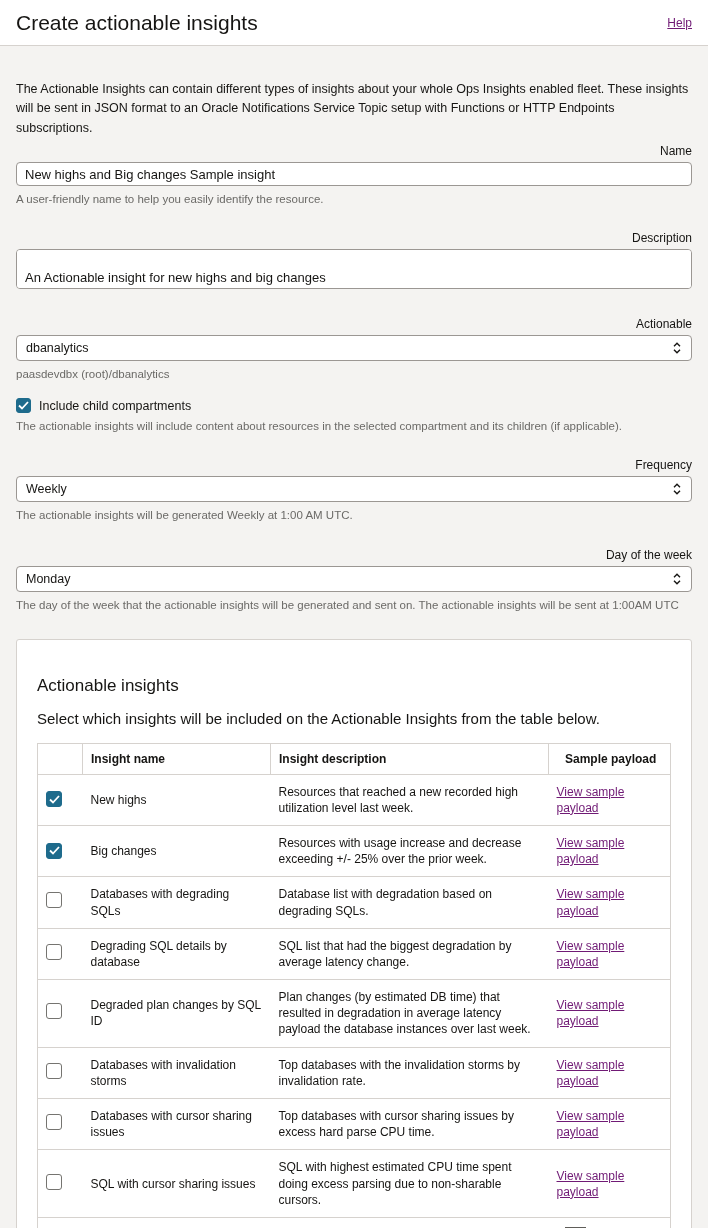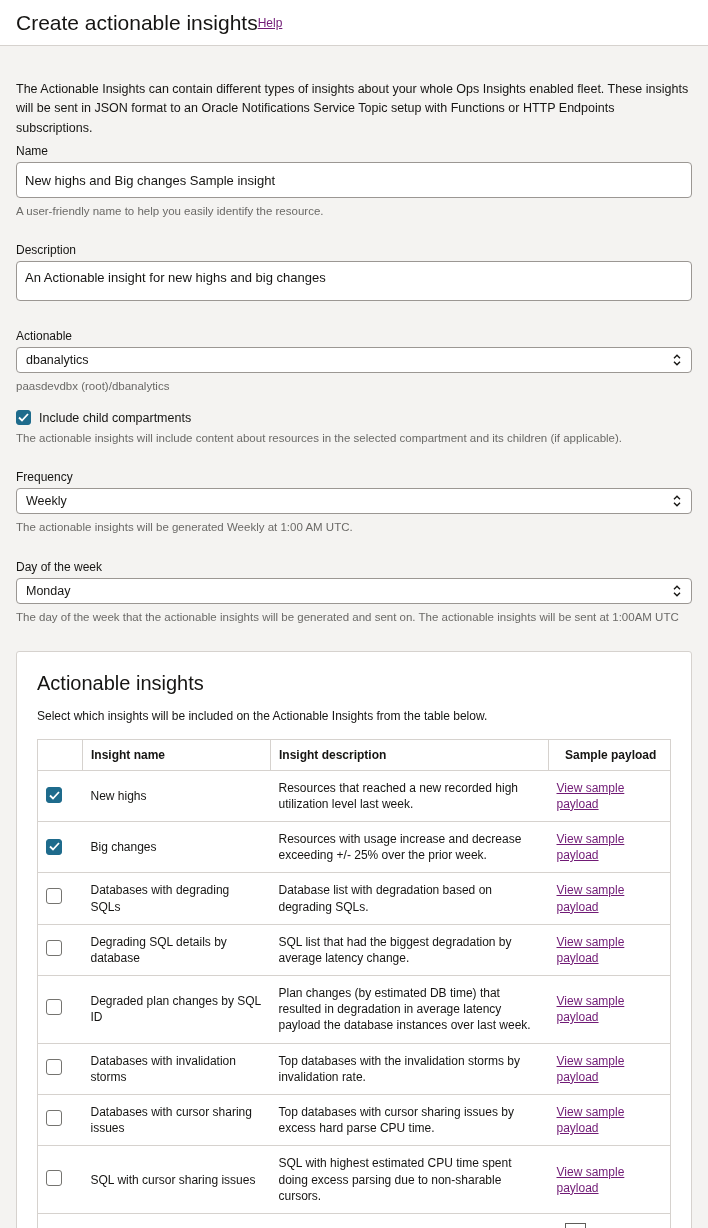--- a/index.html
+++ b/index.html
@@ -5,37 +5,37 @@
   * { box-sizing: border-box; }
   html,body { margin:0; padding:0; }
   body {
     width:708px; min-height:1228px;
     background:#f4f3f1;
     font-family:"Liberation Sans", sans-serif;
     color:#161513;
   }
   .topbar {
     height:46px; background:#fff; border-bottom:1px solid #d6d2ce;
-    display:flex; align-items:center; justify-content:flex-start;
+    display:flex; align-items:center; justify-content:space-between;
     padding:0 16px;
   }
   .topbar h1 { font-size:21px; font-weight:400; margin:0; color:#161513; }
   .link { color:#701a75; text-decoration:underline; cursor:pointer; }
   .help { font-size:12px; }
 
   .content { padding:16px; padding-top:34px; }
   .intro { font-size:12.5px; line-height:1.55; margin:0 0 6px 0; }
 
-  .lbl { display:block; font-size:12px; margin-bottom:4px; color:#161513; }
+  .lbl { display:block; font-size:12px; margin-bottom:4px; color:#161513;text-align:right; }
   .txt {
-    width:100%; height:36px; border:1px solid #9b9793; border-radius:4px;
+    width:100%; height:24px; border:1px solid #9b9793; border-radius:4px;
     background:#fff; color:#161513; font:13px "Liberation Sans", sans-serif;
     padding:2px 8px;
   }
-  .area { height:40px; resize:none; padding-top:8px; line-height:1.3; }
+  .area { height:40px; resize:none; padding-top:20px; line-height:1.3; }
   .helper { font-size:11.5px; color:#6b6a67; margin-top:5px; line-height:1.4; }
   .field { margin-bottom:16px; }
   .gap-lg { margin-top:24px; }
 
   .select {
     height:24px; border:1px solid #9b9793; border-radius:4px; background:#fff;
     display:flex; align-items:center; justify-content:space-between;
     padding:12px 9px; font-size:12.5px; cursor:pointer;
   }
   .updown { display:flex; flex-direction:column; line-height:0; }
@@ -48,22 +48,22 @@
   }
   .cb svg { display:none; }
   .cb.checked { background:#1e6b8c; border-color:#1e6b8c; }
   .cb.checked svg { display:block; }
   .cb-lg { width:16px; height:16px; }
 
   .panel {
     background:#fff; border:1px solid #d6d2ce; border-radius:3px;
     padding:20px; margin-top:26px;
   }
-  .panel h2 { font-size:20px; font-weight:400; margin:0 0 14px 0; display:flex; align-items:center; gap:7px; }
-  .panel .sub { font-size:12px; margin:0 0 16px 0; }
+  .panel h2 { font-size:17px; font-weight:400; margin:16px 0 14px 0; display:flex; align-items:center; gap:7px; }
+  .panel .sub { font-size:15px; margin:0 0 16px 0; }
 
   table { width:100%; border-collapse:collapse; border:1px solid #d6d2ce; font-size:12px; }
   thead th {
     text-align:left; font-weight:700; padding:8px 8px;
     border-right:1px solid #d6d2ce; border-bottom:1px solid #d6d2ce;
   }
   thead th:last-child { border-right:none;padding-left:16px; }
   tbody td { padding:9px 8px; border-bottom:1px solid #d6d2ce; vertical-align:middle; line-height:1.35; }
   .tfooter {
     border:1px solid #d6d2ce; border-top:none; display:flex;

